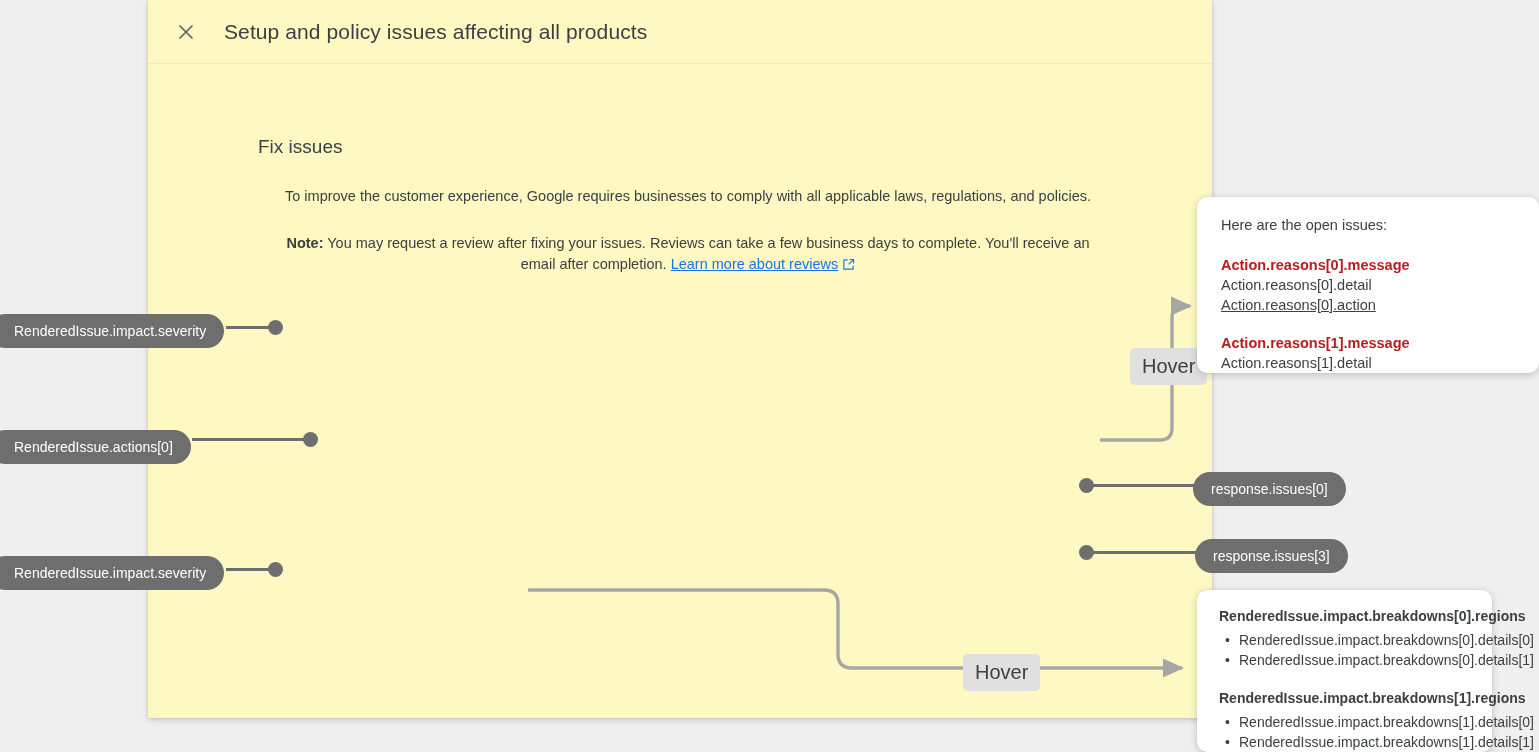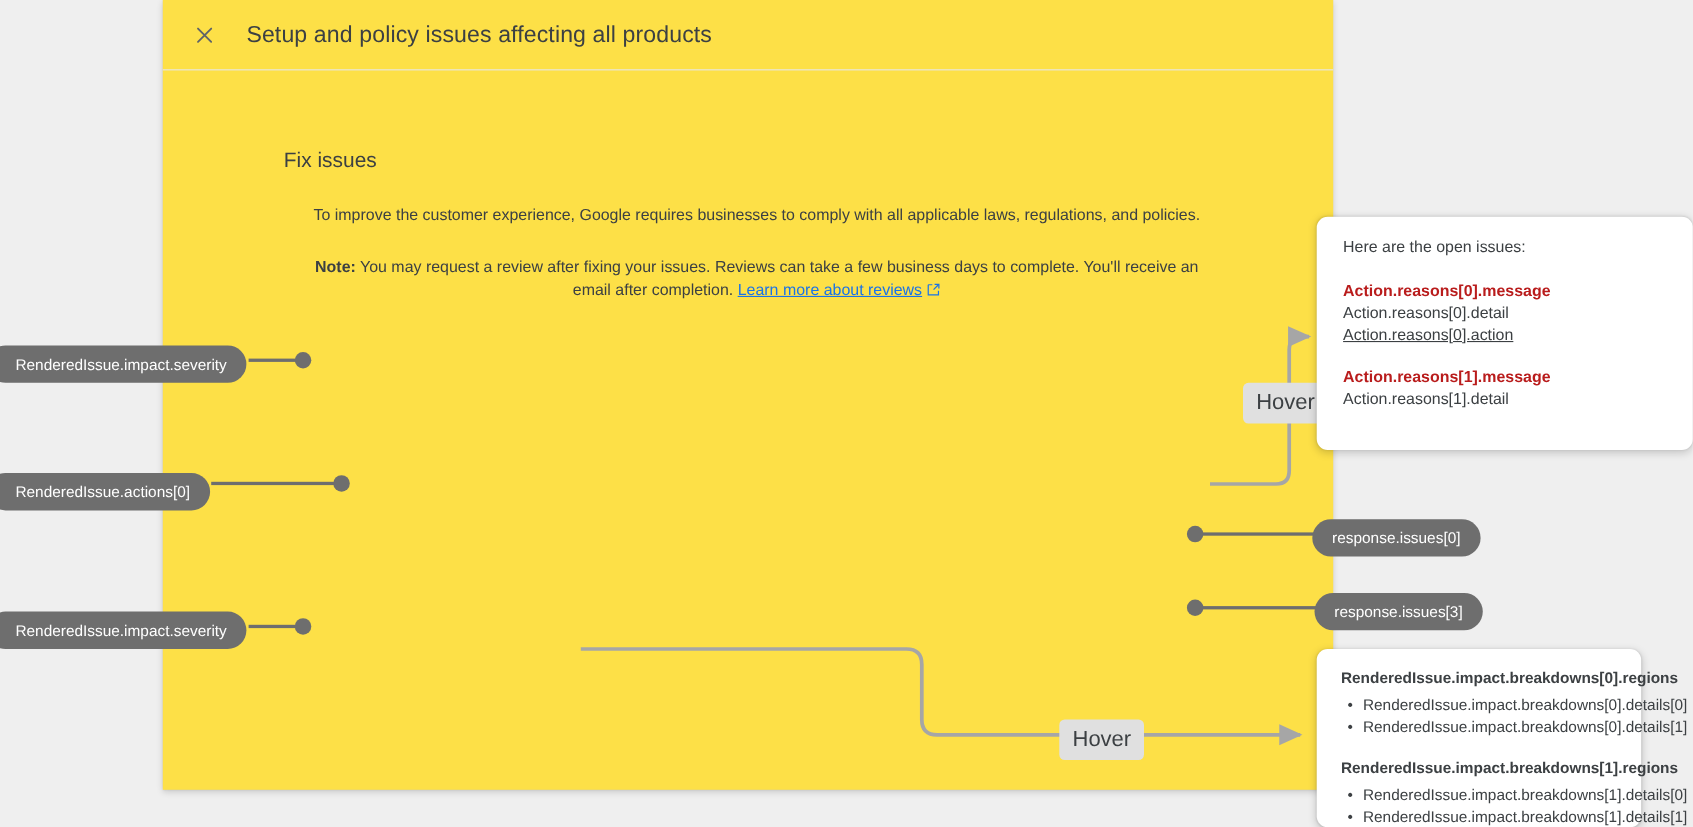--- a/index.html
+++ b/index.html
@@ -19,21 +19,21 @@
     background: #efefef;
   }
 
   
   .dialog {
     position: absolute;
     left: 148px;
     top: 0px;
     width: 1064px;
     height: 718px;
-    background: #fde047;
+    background: #fef9c3;
     box-shadow: 0 2px 6px rgba(0,0,0,0.16), 0 0 2px rgba(0,0,0,0.10);
     z-index: 3;
   }
   .dialog-header {
     height: 64px;
     border-bottom: 1px solid #e7e7e7;
     display: flex;
     align-items: center;
     padding: 0 0 0 20px;
     box-sizing: border-box;
@@ -210,21 +210,21 @@
   
   .tooltip {
     position: absolute;
     background: #ffffff;
     border-radius: 10px;
     box-shadow: 0 2px 8px rgba(0,0,0,0.18), 0 0 2px rgba(0,0,0,0.10);
     box-sizing: border-box;
     z-index: 9;
   }
   #tooltip-reasons {
-    left: 1197px; top: 197px; width: 342px; height: 212px;
+    left: 1197px; top: 197px; width: 342px; height: 176px;
     padding: 20px 24px;
   }
   #tooltip-breakdowns {
     left: 1197px; top: 590px; width: 295px; height: 162px;
     padding: 16px 22px;
   }
   .tt-lead {
     font-size: 14.5px;
     color: #3c4043;
     margin-bottom: 22px;

